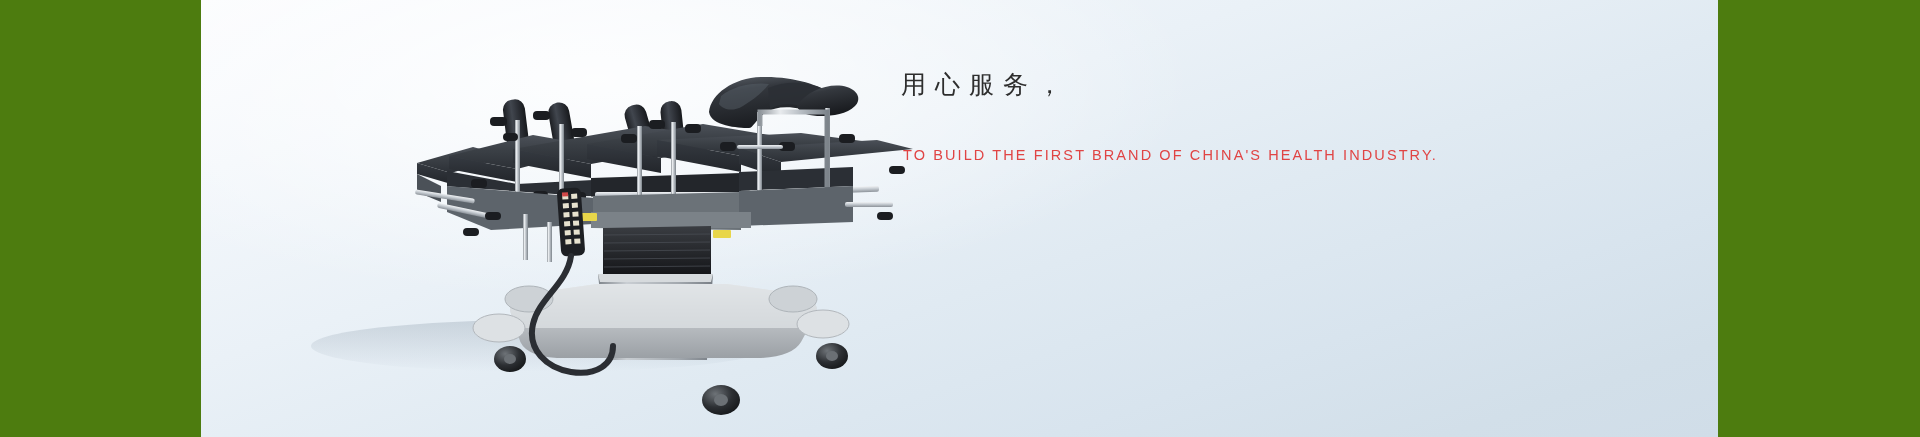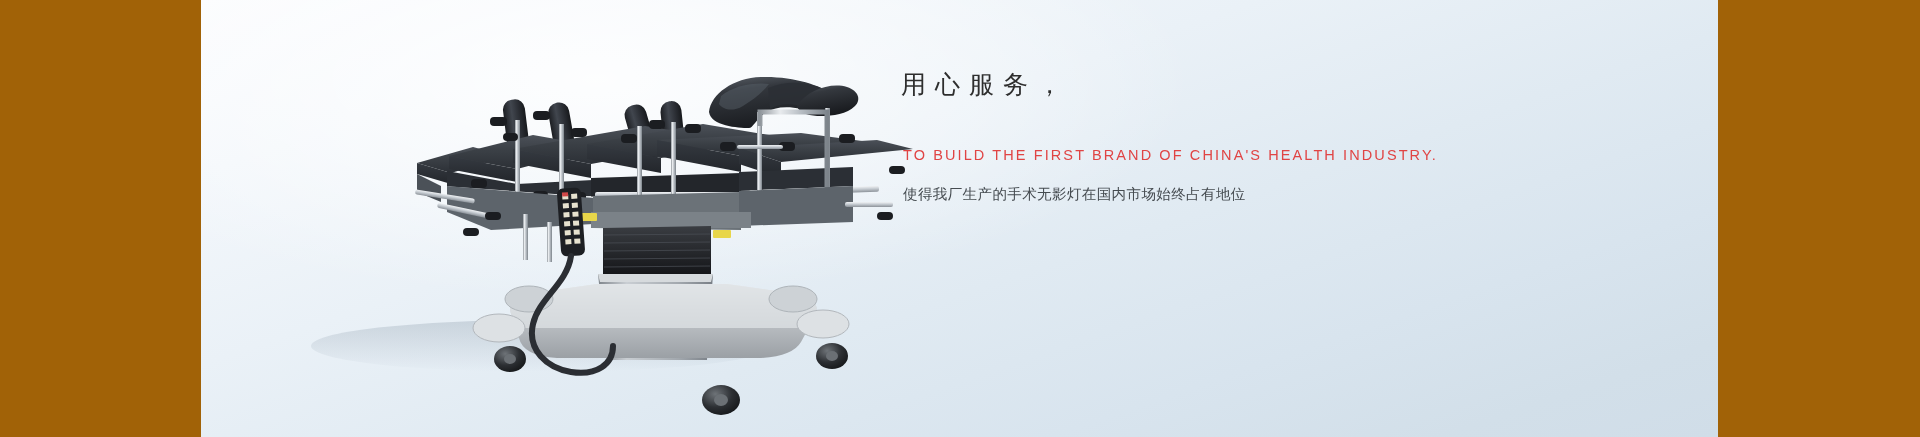--- a/index.html
+++ b/index.html
@@ -12,21 +12,21 @@
     height: 437px;
     overflow: hidden;
     font-family: "Liberation Sans", "DejaVu Sans", sans-serif;
   }
 
   
   .stage {
     position: relative;
     width: 1920px;
     height: 437px;
-    background: #a16207;
+    background: #4d7c0f;
   }
 
   
   .banner {
     position: absolute;
     left: 201px;
     top: 0;
     width: 1517px;
     height: 437px;
     background:
@@ -392,19 +392,18 @@
       </svg>
     </figure>
 
     <div class="copy">
 
       <h2 class="headline">用心服务，</h2>
 
       <p class="tagline">TO BUILD THE FIRST BRAND OF CHINA'S HEALTH INDUSTRY.</p>
 
       <div class="body-copy">
-        <p class="line">使得我厂生产的手术无影灯在国内市场始终占有地位</p>
       </div>
 
     </div>
 
   </section>
 </div>
 
 </body></html>

